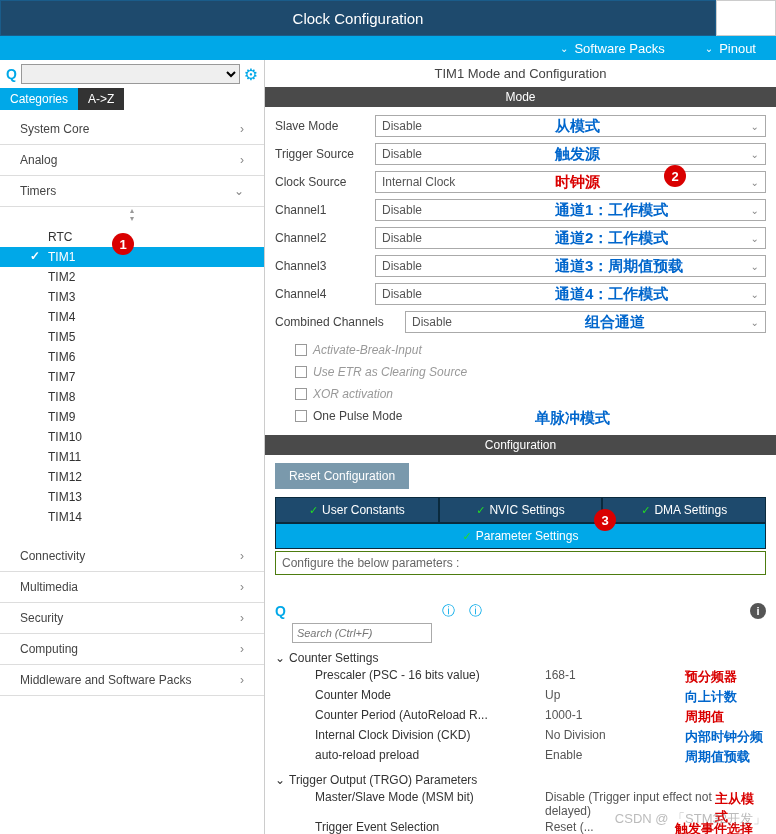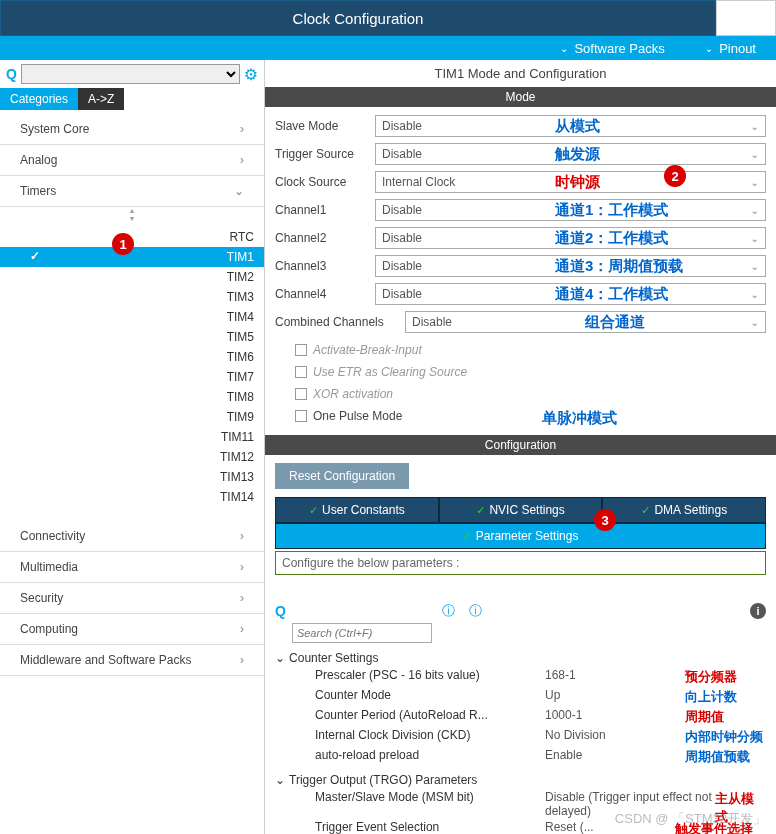--- a/index.html
+++ b/index.html
@@ -21,21 +21,21 @@
 .search-combo { flex: 1; height: 20px; border: 1px solid #999; }
 .gear { color: #00a8e8; font-size: 16px; }
 .cat-tabs { display: flex; text-align: center; }
 .cat-tab { padding: 4px 10px; font-size: 12px; }
 .cat-tab.active { background: #00a8e8; color: #fff; }
 .cat-tab.az { background: #333; color: #fff; }
 .tree { flex: 1; overflow-y: auto; padding: 4px 0; }
 .tree-sec { display: flex; align-items: center; justify-content: space-between; padding: 8px 20px; border-bottom: 1px solid #ddd; cursor: pointer; color: #444; }
 .tree-sec .arr { color: #888; font-size: 12px; }
 .tree-items { padding: 4px 0; }
-.tree-item { padding: 3px 10px 3px 48px; font-size: 12px; position: relative; text-align: right; }
+.tree-item { padding: 3px 10px 3px 48px; font-size: 12px; position: relative; }
 .tree-item.selected { background: #00a8e8; color: #fff; }
 .check { position: absolute; left: 30px; top: 2px; color: #0a0; font-weight: bold; }
 .tree-item.selected .check { color: #fff; }
 .grip { text-align: center; color: #999; font-size: 8px; line-height: 8px; }
 .badge { position: absolute; width: 22px; height: 22px; background: #d90000; color: #fff; border-radius: 50%; display: flex; align-items: center; justify-content: center; font-size: 13px; font-weight: bold; z-index: 10; }
 .r-header { text-align: center; padding: 6px; font-size: 13px; color: #444; }
 .section-title { background: #4a4a4a; color: #fff; text-align: center; padding: 3px; font-size: 12px; }
 .mode-body { padding: 8px 10px; background: #fff; }
 .mode-row { display: flex; align-items: center; margin-bottom: 6px; position: relative; }
 .mode-label { width: 100px; font-size: 12px; color: #444; }
@@ -118,20 +118,21 @@
         <div class="tree-item">RTC</div>
         <div class="tree-item selected"><span class="check">✓</span><span>TIM1</span></div>
         <div class="tree-item">TIM2</div>
         <div class="tree-item">TIM3</div>
         <div class="tree-item">TIM4</div>
         <div class="tree-item">TIM5</div>
         <div class="tree-item">TIM6</div>
         <div class="tree-item">TIM7</div>
         <div class="tree-item">TIM8</div>
         <div class="tree-item">TIM9</div>
+        <div class="tree-item">TIM10</div>
         <div class="tree-item">TIM11</div>
         <div class="tree-item">TIM12</div>
         <div class="tree-item">TIM13</div>
         <div class="tree-item">TIM14</div>
       </div>
       <div style="height:10px;"></div>
       <div class="tree-sec">
           <span>Connectivity</span>
           <span class="arr">›</span>
         </div>
@@ -231,21 +232,21 @@
           <span class="chk"></span>
           <span>Use ETR as Clearing Source</span>
         </div>
       <div class="chk-row">
           <span class="chk"></span>
           <span>XOR activation</span>
         </div>
       <div class="chk-row enabled">
           <span class="chk"></span>
           <span>One Pulse Mode</span>
-          <span class="anno" style="left:267px; top:4px;">单脉冲模式</span>
+          <span class="anno" style="left:260px; top:4px;">单脉冲模式</span>
         </div>
     </div>
 
     <div class="section-title">Configuration</div>
     <div class="config-body" style="position:relative;">
       <button class="reset-btn">Reset Configuration</button>
       <div class="cfg-tabs" style="position:relative;">
         <div class="badge" style="right:150px; top:12px;">3</div>
         <div class="cfg-tab">
             <span class="ok">✓</span>

